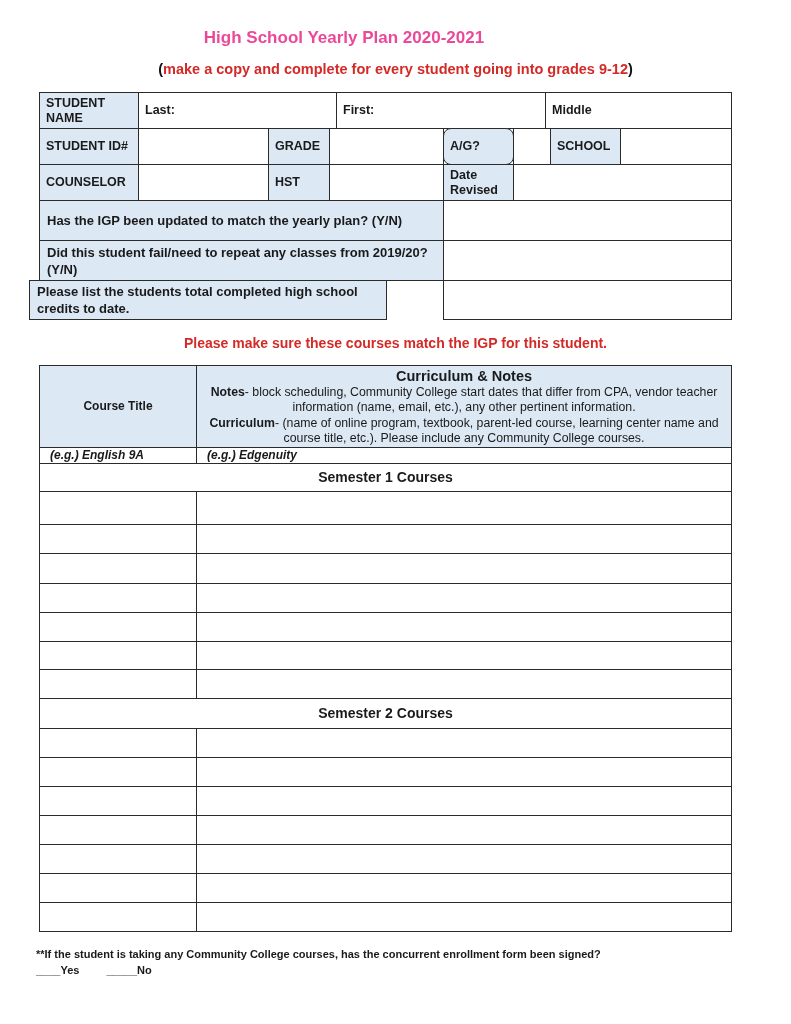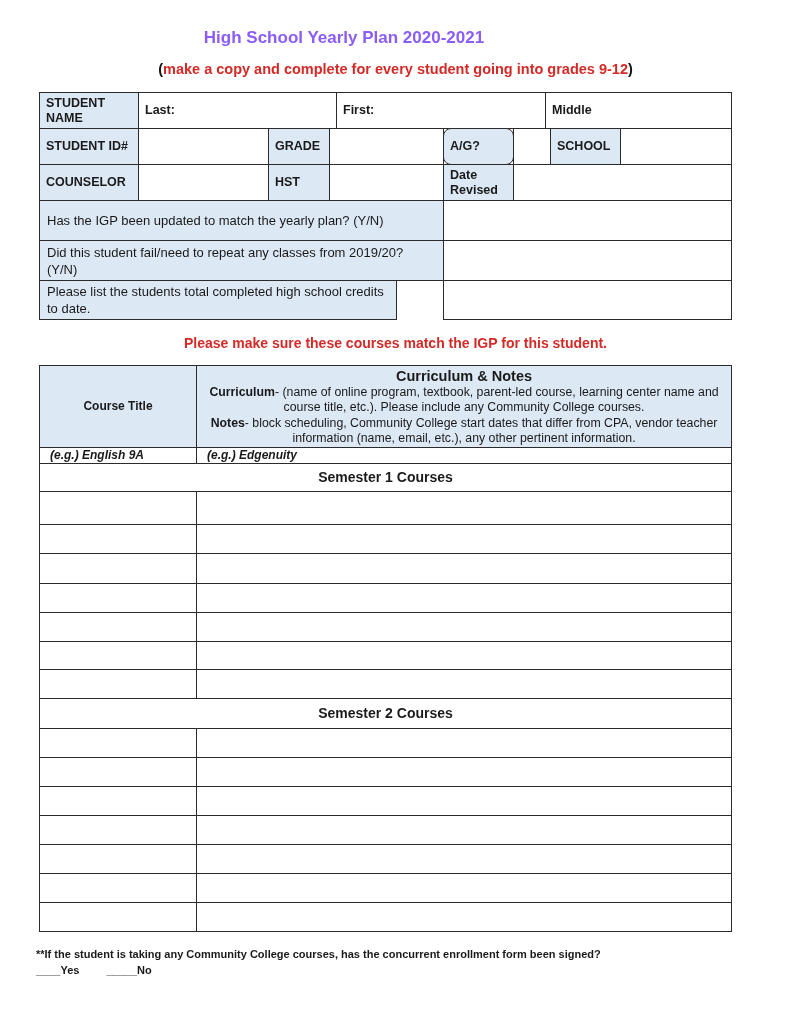--- a/index.html
+++ b/index.html
@@ -1,26 +1,26 @@
 <!DOCTYPE html>
 <html><head>
 <meta charset="utf-8">
 <style>
   html, body { margin: 0; padding: 0; background: #ffffff; }
   body { width: 791px; height: 1024px; position: relative; overflow: hidden;
          font-family: "Liberation Sans", "DejaVu Sans", sans-serif; color: #1a1a1a; }
   .abs { position: absolute; box-sizing: border-box; }
-  .title { top: 28px; left: 0; width: 688px; text-align: center; font-size: 17px; font-weight: bold; color: #8b5cf6; }
+  .title { top: 28px; left: 0; width: 688px; text-align: center; font-size: 17px; font-weight: bold; color: #ec4899; }
   .subtitle { top: 61px; left: 0; width: 791px; text-align: center; font-size: 14.5px; font-weight: bold; color: #d42a27; }
   .subtitle .paren { color: #111; }
   .cell { position: absolute; box-sizing: border-box; border: 1.3px solid #2b2b2b;
           font-size: 12.5px; font-weight: bold; padding: 0 6px; display: flex; align-items: center; line-height: 15px; }
   .lbl { background: #dde8f5; }
   .val { background: #ffffff; }
-  .q { font-size: 13px; font-weight: normal; line-height: 17px; padding: 12px 7px; }
+  .q { font-size: 13px; font-weight: bold; line-height: 17px; padding: 12px 7px; }
   .warn { top: 335px; left: 0; width: 791px; text-align: center; font-size: 14px; font-weight: bold; color: #d42a27; }
   .hdr-course { font-size: 12px; justify-content: center; }
   .hdr-notes { flex-direction: column; justify-content: center; align-items: center; text-align: center;
                font-weight: normal; font-size: 12.3px; line-height: 15.5px; padding: 2px 6px; }
   .hdr-notes .h { font-weight: bold; font-size: 14.5px; line-height: 18px; }
   .hdr-notes b { font-weight: bold; }
   .ex { font-style: italic; font-size: 12px; padding: 0 10px; }
   .sem { justify-content: center; font-size: 14px; }
   .footer { left: 36px; top: 946px; font-size: 11px; font-weight: bold; color: #1a1a1a; line-height: 16px; }
   .footer .opts span { margin-right: 24px; }
@@ -57,32 +57,32 @@
   <div class="cell val" style="left:138px;top:164px;width:131px;height:37px;"></div>
   <div class="cell lbl" style="left:268px;top:164px;width:62px;height:37px;">HST</div>
   <div class="cell val" style="left:329px;top:164px;width:115px;height:37px;"></div>
   <div class="cell lbl" style="left:443px;top:164px;width:71px;height:37px;">Date Revised</div>
   <div class="cell val" style="left:513px;top:164px;width:219px;height:37px;"></div>
 
   <div class="cell lbl q" style="left:39px;top:200px;width:405px;height:41px;">Has the IGP been updated to match the yearly plan? (Y/N)</div>
   <div class="cell val" style="left:443px;top:200px;width:289px;height:41px;"></div>
   <div class="cell lbl q" style="left:39px;top:240px;width:405px;height:41px;">Did this student fail/need to repeat any classes from 2019/20? (Y/N)</div>
   <div class="cell val" style="left:443px;top:240px;width:289px;height:41px;"></div>
-  <div class="cell lbl q" style="left:39px;top:280px;width:358px;height:40px;">Please list the students total completed high school credits to date.</div>
+  <div class="cell lbl q" style="left:29px;top:280px;width:358px;height:40px;">Please list the students total completed high school credits to date.</div>
   <div class="cell val" style="left:443px;top:280px;width:289px;height:40px;"></div>
 </div>
 
 <div class="abs warn">Please make sure these courses match the IGP for this student.</div>
 
 <div>
   <div class="cell lbl hdr-course" style="left:39px;top:365px;width:158px;height:83px;">Course Title</div>
   <div class="cell lbl hdr-notes" style="left:196px;top:365px;width:536px;height:83px;align-items:center;">
     <div class="h">Curriculum &amp; Notes</div>
+    <div><b>Notes</b><span>- block scheduling, Community College start dates that differ from CPA, vendor teacher information (name, email, etc.), any other pertinent information.</span></div>
     <div><b>Curriculum</b><span>- (name of online program, textbook, parent-led course, learning center name and course title, etc.). Please include any Community College courses.</span></div>
-    <div><b>Notes</b><span>- block scheduling, Community College start dates that differ from CPA, vendor teacher information (name, email, etc.), any other pertinent information.</span></div>
   </div>
 
   <div class="cell val ex" style="left:39px;top:447px;width:158px;height:17px;">(e.g.) English 9A</div>
   <div class="cell val ex" style="left:196px;top:447px;width:536px;height:17px;">(e.g.) Edgenuity</div>
 
   <div class="cell val sem" style="left:39px;top:463px;width:693px;height:29px;">Semester 1 Courses</div>
 
   <div id="sem1-rows">
     <div class="cell val" style="left:39px;top:491px;width:158px;height:34px;"></div>
     <div class="cell val" style="left:196px;top:491px;width:536px;height:34px;"></div>

